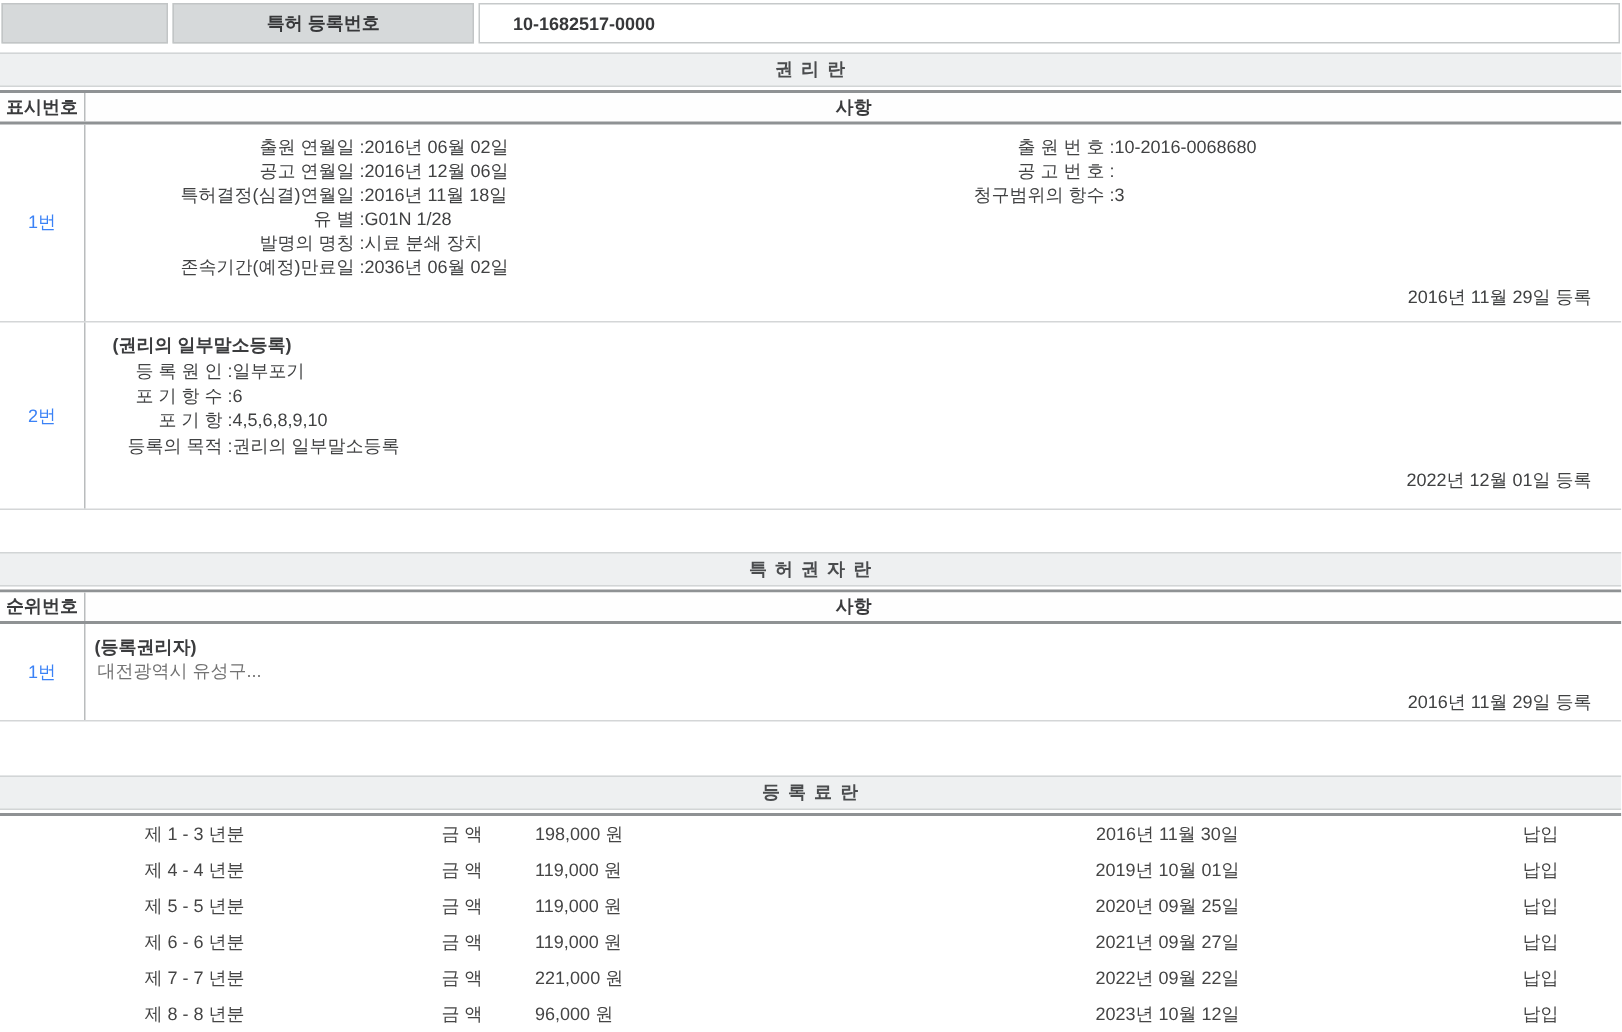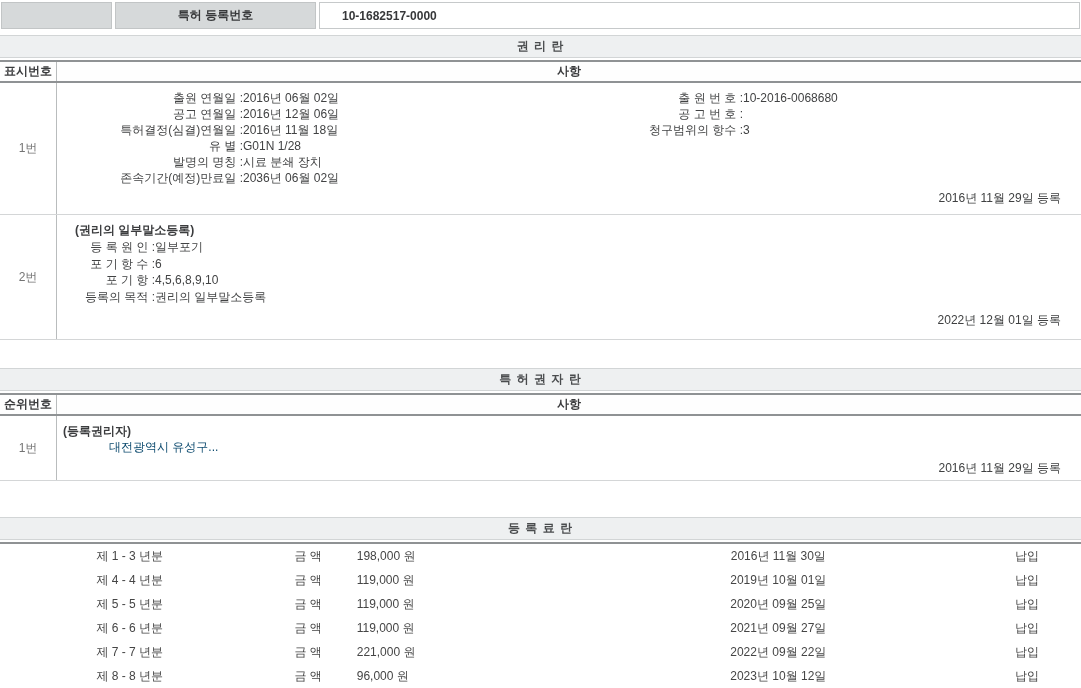--- a/index.html
+++ b/index.html
@@ -31,41 +31,41 @@
 
   
   .tbl { border-top:2px solid #8f9294; margin-top:2px; }
   .hd-row { display:flex; height:21px; border-bottom:2px solid #8f9294;
     font-weight:bold; color:#3a3b3d; background:#fefefe; }
   .hd-no { width:57px; border-right:1px solid #b9bcbd; display:flex;
     align-items:center; justify-content:center; }
   .hd-detail { flex:1; display:flex; align-items:center; justify-content:center; }
   .b-row { display:flex; border-bottom:1px solid #d4d6d7; }
   .b-no { width:57px; border-right:1px solid #b9bcbd; display:flex;
-    align-items:center; justify-content:center; color:#737373; }
+    align-items:center; justify-content:center; color:#3b82f6; }
   .b-detail { flex:1; padding:7px 0 8px 0; }
 
   .cols { display:flex; }
   .col-l { width:470px; }
   .col-r { flex:1; }
   .kv { line-height:16px; color:#414243; }
   .kv .lbl { display:inline-block; text-align:right; }
   .kv .lbl::after { content:" : "; }
   .w-l .lbl { width:186px; }
   .w-r .lbl { width:216px; }
   .w-2 .lbl { width:98px; }
   .row2-lines { line-height:16.5px; }
   .row2-lines .kv { line-height:16.5px; }
   .detail-heading { font-weight:bold; padding-left:18px; line-height:17px; color:#3b3c3e; }
   .date-line { text-align:right; padding-right:20px; line-height:16px; margin-top:4px; color:#3f4041; }
 
   
   .holder-heading { font-weight:bold; padding-left:6px; line-height:16px; color:#3b3c3e; }
   .holder-name { padding-left:8px; line-height:16px; color:#414243; }
-  .holder-addr { padding-left:8px; line-height:17px; color:#0c4a6e;margin-left:44px; }
+  .holder-addr { padding-left:8px; line-height:17px; color:#737373; }
 
   
   .fee-tbl { border-top:2px solid #8f9294; border-bottom:1px solid #c9cccd; margin-top:2px; }
   .fee-row { display:flex; height:24px; align-items:center; color:#454545; }
   .fee-term { width:24%; text-align:center; }
   .fee-amt-label { width:9%; text-align:center; }
   .fee-amount { width:21%; text-align:left; }
   .fee-date { width:36%; text-align:center; }
   .fee-status { width:10%; text-align:center; }
 </style>

